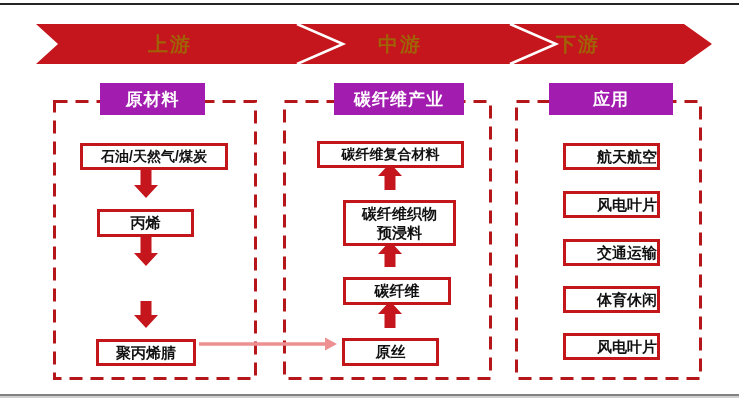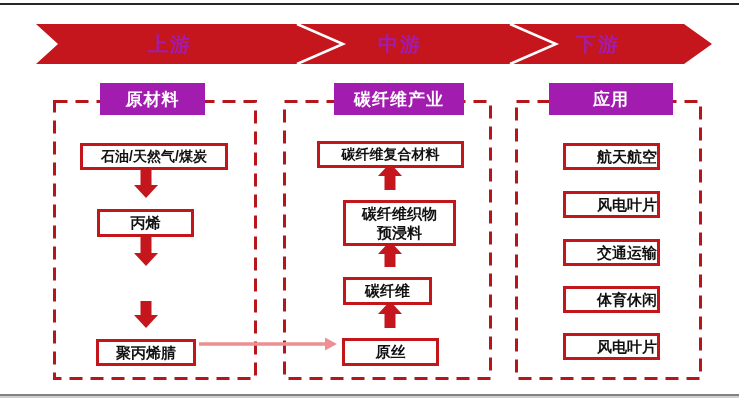--- a/index.html
+++ b/index.html
@@ -9,23 +9,23 @@
   }
   .top-rule    { position:absolute; left:0; top:3px;  width:739px; height:2px; background:#262626; }
   .bottom-rule { position:absolute; left:0; top:394px; width:739px; height:2px; background:#828282; }
   .bottom-rule2{ position:absolute; left:0; top:396px; width:739px; height:2px; background:#cfcfcf; }
 
   .bg-svg { position:absolute; left:0; top:0; z-index:1; }
 
   .banner-label {
     position:absolute; top:24px; height:40px; width:100px; z-index:2;
     display:flex; align-items:center; justify-content:center;
-    color:#a21caf; font-weight:bold; font-size:20px; letter-spacing:2px;
+    color:#a16207; font-weight:bold; font-size:20px; letter-spacing:2px;
   }
-  .bl-1 { left:120px; } .bl-2 { left:350px; } .bl-3 { left:548px; }
+  .bl-1 { left:120px; } .bl-2 { left:350px; } .bl-3 { left:528px; }
 
   .title {
     position:absolute; z-index:3; background:#a21caf; color:#ffffff;
     display:flex; align-items:center; justify-content:center;
     font-weight:bold; font-size:17px; letter-spacing:1px; height:32px;
   }
   .t-up   { left:100px; top:83px; width:105px; }
   .t-mid  { left:334px; top:83px; width:130px; }
   .t-down { left:549px; top:83px; width:124px; }
 
@@ -37,21 +37,21 @@
     line-height:1.3; white-space:nowrap;margin-top:8px;
   }
   
   .n-feed { left:80px;  top:135px; width:148px; height:27px; font-size:14px; }
   .n-pro  { left:97px;  top:201px; width:97px;  height:28px; }
   .n-acr  { left:97px;  top:269px; width:97px;  height:28px; }
   .n-pan  { left:96px;  top:331px; width:100px; height:27px; }
   
   .n-comp { left:317px; top:133px; width:147px; height:27px; font-size:14px; }
   .n-fab  { left:343px; top:192px; width:113px; height:46px; white-space:normal; }
-  .n-cf   { left:343px; top:269px; width:89px;  height:28px; }
+  .n-cf   { left:343px; top:269px; width:108px;  height:28px; }
   .n-pre  { left:342px; top:330px; width:97px;  height:28px; }
   
   .n-dwn  { left:563px; width:97px; height:27px;padding-left:31px; }
   .n-aer  { top:135px; } .n-wind { top:183px; } .n-tra { top:231px; }
   .n-spo  { top:278px; } .n-prs  { top:325px; }
 </style>
 </head>
 <body>
 
 <div class="canvas">

